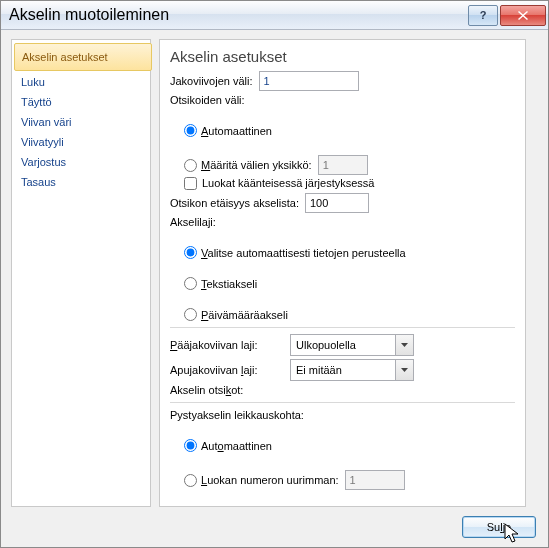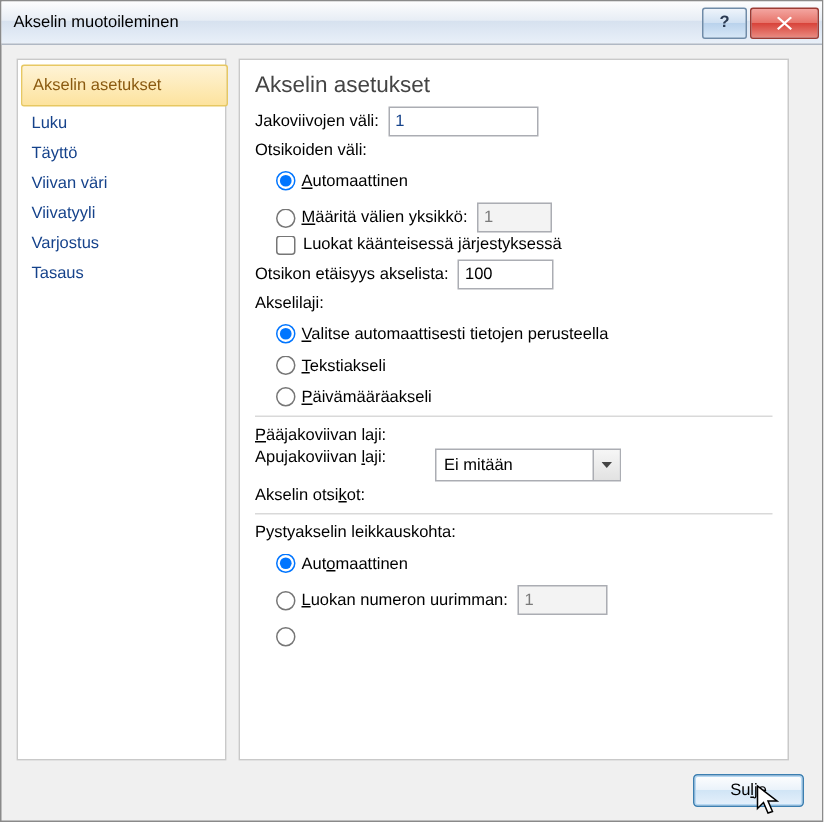--- a/index.html
+++ b/index.html
@@ -1,39 +1,39 @@
 <!DOCTYPE html>
 <html><head>
 <meta charset="utf-8">
 <style>
   html,body{margin:0;padding:0;font-family:"Segoe UI",Tahoma,sans-serif;font-size:11px;color:#000;background:#fff;}
   .window{width:549px;height:548px;background:#f0f0f0;position:relative;border:1px solid #8a8a8a;box-sizing:border-box;}
   .titlebar{height:28px;background:linear-gradient(#fdfdfe,#e7edf5 45%,#d6e1ef 46%,#e9f0f9);display:flex;align-items:center;padding:0 2px 0 8px;border-bottom:1px solid #b0b8c4;}
-  .titlebar .title{flex:1;color:#000;font-size:11px;}
+  .titlebar .title{flex:1;color:#000;font-size:16px;}
   .tbtn{width:28px;height:19px;margin-left:2px;border:1px solid #6f8ba8;border-radius:2px;background:linear-gradient(#eef4fb,#cfe0f2 49%,#b9d2ec 50%,#d6e7f7);display:flex;align-items:center;justify-content:center;color:#2a3a52;font-weight:bold;}
   .tbtn.close{background:linear-gradient(#f3a5a0,#e77369 49%,#d8433a 50%,#e98a80);border-color:#9b3b34;color:#fff;width:44px;}
   .tbtn svg{display:block}
   .body{position:absolute;top:28px;bottom:40px;left:0;right:0;padding:10px 22px 0 10px;display:flex;gap:8px;}
   .side{width:138px;background:#fff;border:1px solid #c9c9c9;padding:2px 0;}
   .side .item{padding:4px 9px;color:#15428b;cursor:default;}
   .side .item.sel{background:linear-gradient(#fef3d6,#fde39e);border:1px solid #e7c862;margin:1px 2px;padding:3px 7px;color:#8a5a10;border-radius:2px;}
   .panel{flex:1;background:#fff;border:1px solid #c9c9c9;padding:8px 10px 10px 10px;overflow:hidden;}
   h1{font-size:15px;font-weight:normal;margin:0 0 6px 0;color:#444;}
   .row{margin:3px 0;display:flex;align-items:center;}
   .row > label{margin-right:6px;}
   .txt{border:1px solid #abadb3;height:18px;padding:0 4px;font:inherit;background:#fff;}
   .txt[disabled]{background:#f3f3f3;color:#7a7a7a;}
   .und{text-decoration:underline}
   .grp{margin:1px 0 1px 0;}
-  .opt{display:flex;align-items:center;margin:8px 0 2px 14px;}
+  .opt{display:flex;align-items:center;margin:18px 0 2px 14px;}
   .opt input{margin:0 4px 0 0;}
   .chk{display:flex;align-items:flex-start;margin:2px 0 2px 14px;}
   .chk input{margin:0 5px 0 0;}
   hr{border:none;border-top:1px solid #d9d9d9;margin:6px 0;}
-  .srow{display:flex;margin:3px 0;}
+  .srow{display:flex;align-items:center;margin:3px 0;}
   .slabel{width:120px}
   .sel{display:flex;align-items:center;border:1px solid #abadb3;height:20px;background:#fff;width:122px;}
   .sel .sval{flex:1;padding:0 5px;}
   .sel .sbtn{width:17px;height:100%;background:linear-gradient(#f6f6f6,#e2e2e2);border-left:1px solid #abadb3;display:flex;align-items:center;justify-content:center;}
   .sel .sbtn svg{display:block}
   .footer{position:absolute;left:0;right:0;bottom:0;height:40px;display:flex;align-items:center;justify-content:flex-end;padding:0 12px;}
   .btn{min-width:74px;height:22px;border:1px solid #3c7fb1;border-radius:3px;background:linear-gradient(#fefefe,#e9f2fa 49%,#d1e5f6 50%,#e5f0fb);font:inherit;padding:0 14px;display:flex;align-items:center;justify-content:center;box-shadow:0 0 0 1px #b6d8f3 inset;}
   .cursor{position:absolute;right:26px;bottom:2px;pointer-events:none;}
 </style>
 </head>
@@ -106,20 +106,28 @@
         <div class="opt">
           <input type="radio" name="at" style="">
           <span><span class="und">P</span><span>äivämääräakseli</span></span>
         </div>
       </div>
 
       <hr>
 
       <div class="srow">
         <span class="slabel"><span class="und">P</span><span>ääjakoviivan laji:</span></span>
+        <div class="sel">
+          <span class="sval">Ulkopuolella</span>
+          <span class="sbtn">
+              <svg width="7" height="4">
+                <path d="M0 0 H7 L3.5 4 Z" fill="#444"></path>
+              </svg>
+            </span>
+        </div>
       </div>
       <div class="srow">
         <span class="slabel"><span>Apujakoviivan </span><span class="und">l</span><span>aji:</span></span>
         <div class="sel">
           <span class="sval">Ei mitään</span>
           <span class="sbtn">
               <svg width="7" height="4">
                 <path d="M0 0 H7 L3.5 4 Z" fill="#444"></path>
               </svg>
             </span>

